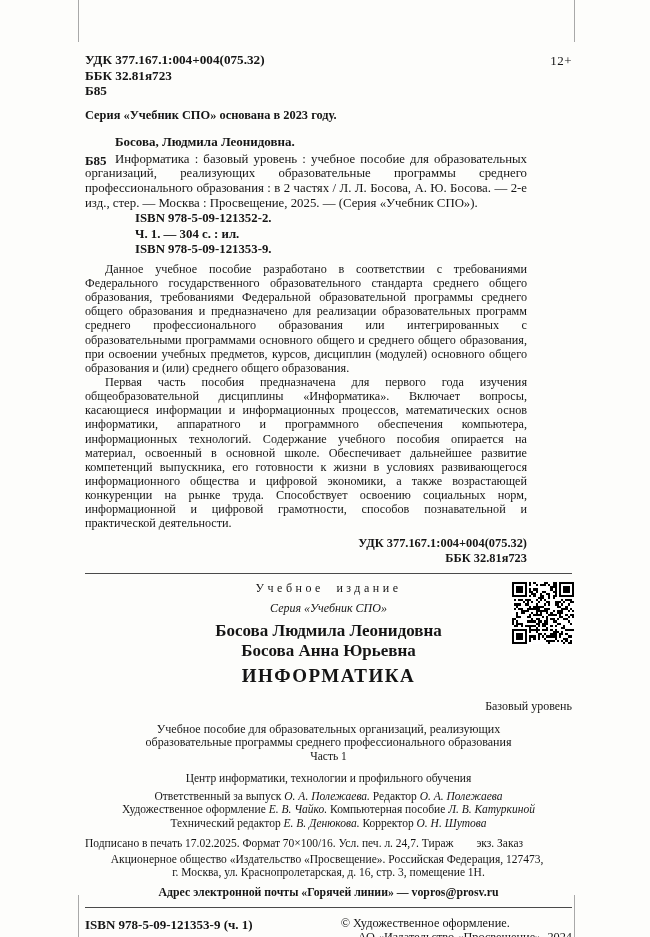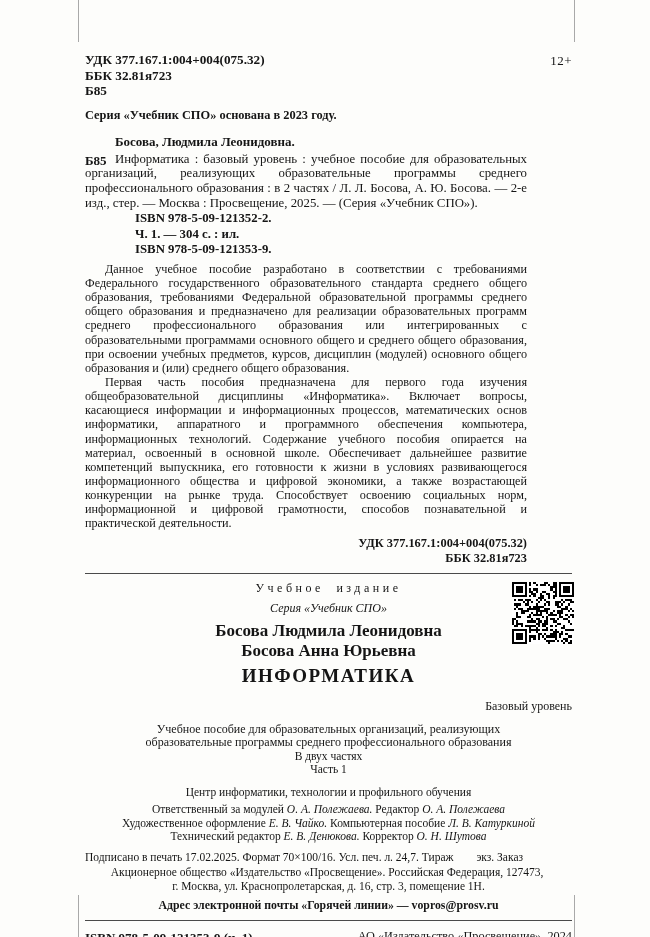--- a/index.html
+++ b/index.html
@@ -120,41 +120,41 @@
         </svg>
       </div>
 
       <p class="edition-type">Учебное издание</p>
       <p class="series-line">Серия «Учебник СПО»</p>
       <p class="imp-author a1">Босова Людмила Леонидовна</p>
       <p class="imp-author">Босова Анна Юрьевна</p>
       <p class="imp-title">ИНФОРМАТИКА</p>
       <p class="imp-subtitle">Базовый уровень</p>
       <p class="audience">Учебное пособие для образовательных организаций, реализующих образовательные программы среднего профессионального образования</p>
-      <p class="small-line">В двух частях</p>
       <p class="small-line">Часть 1</p>
       <p class="small-line center-line">Центр информатики, технологии и профильного обучения</p>
 
       <div class="staff-block">
-        <p class="small-line"><span>Ответственный за модулей </span><i>О. А. Полежаева.</i><span> Редактор </span><i>О. А. Полежаева</i></p>
+        <p class="small-line"><span>Ответственный за выпуск </span><i>О. А. Полежаева.</i><span> Редактор </span><i>О. А. Полежаева</i></p>
         <p class="small-line"><span>Художественное оформление </span><i>Е. В. Чайко.</i><span> Компьютерная пособие </span><i>Л. В. Катуркиной</i></p>
         <p class="small-line"><span>Технический редактор </span><i>Е. В. Денюкова.</i><span> Корректор </span><i>О. Н. Шутова</i></p>
       </div>
 
       <p class="small-line print-line">Подписано в печать 17.02.2025. Формат 70×100/16. Усл. печ. л. 24,7. Тираж&nbsp;&nbsp;&nbsp;&nbsp;&nbsp;&nbsp;&nbsp;&nbsp;экз. Заказ&nbsp;&nbsp;&nbsp;&nbsp;&nbsp;&nbsp;&nbsp;&nbsp;</p>
       <p class="small-line publisher-line">Акционерное общество «Издательство «Просвещение». Российская Федерация, 127473,&nbsp; г.&nbsp;Москва, ул.&nbsp;Краснопролетарская, д.&nbsp;16, стр.&nbsp;3, помещение&nbsp;1Н.</p>
       <p class="email-line">Адрес электронной почты «Горячей линии» — vopros@prosv.ru</p>
     </div>
 
     <hr class="rule">
 
     <div class="footer">
       <div class="f-isbns">
         <div>ISBN 978-5-09-121353-9 (ч. 1)</div>
         <div>ISBN 978-5-09-121352-2</div>
       </div>
       <div class="f-copy">
+        <div>© Художественное оформление.</div>
         <div class="ind">АО «Издательство «Просвещение», 2024</div>
 
       </div>
     </div>
   </div>
 </div>
 
 </body></html>

